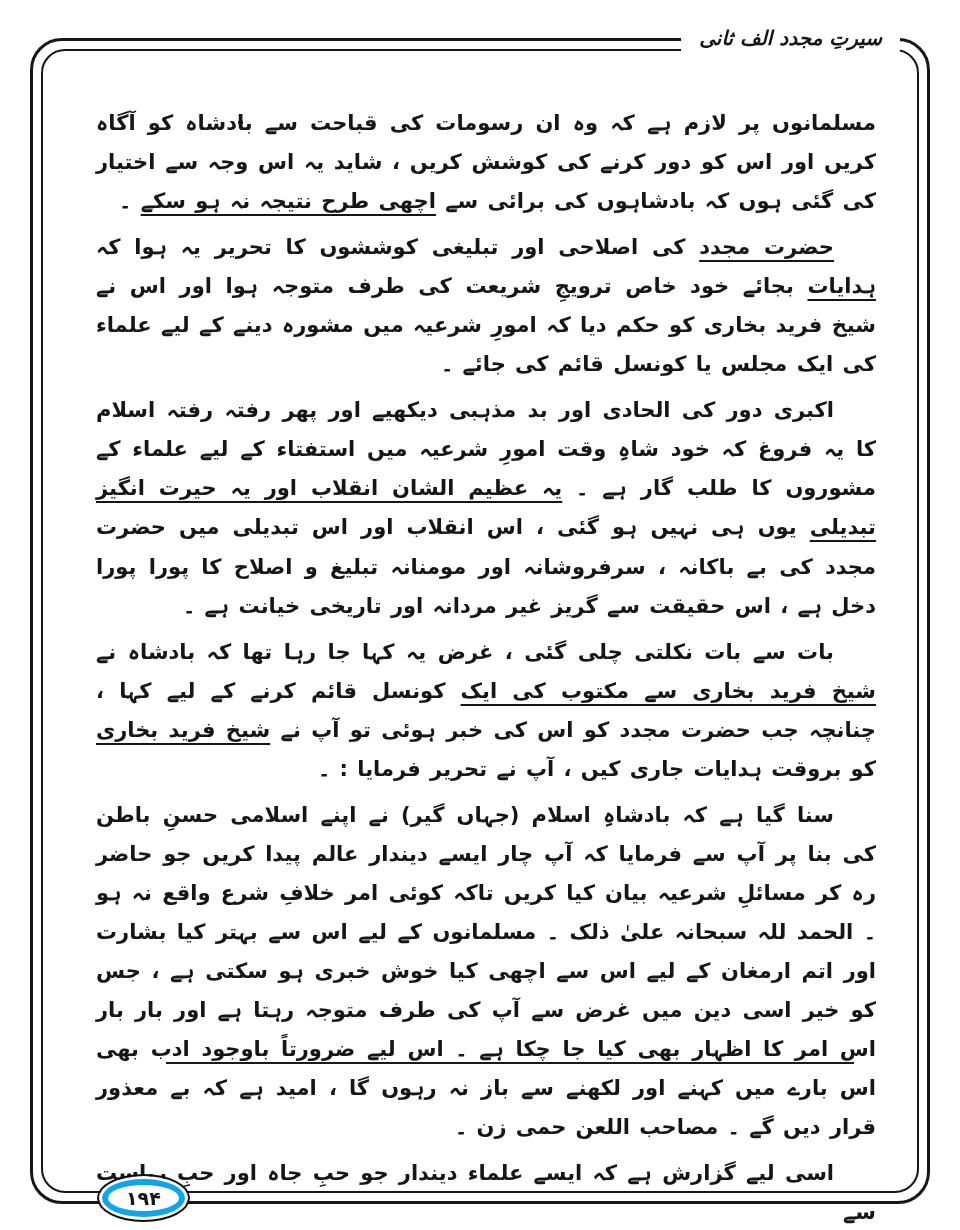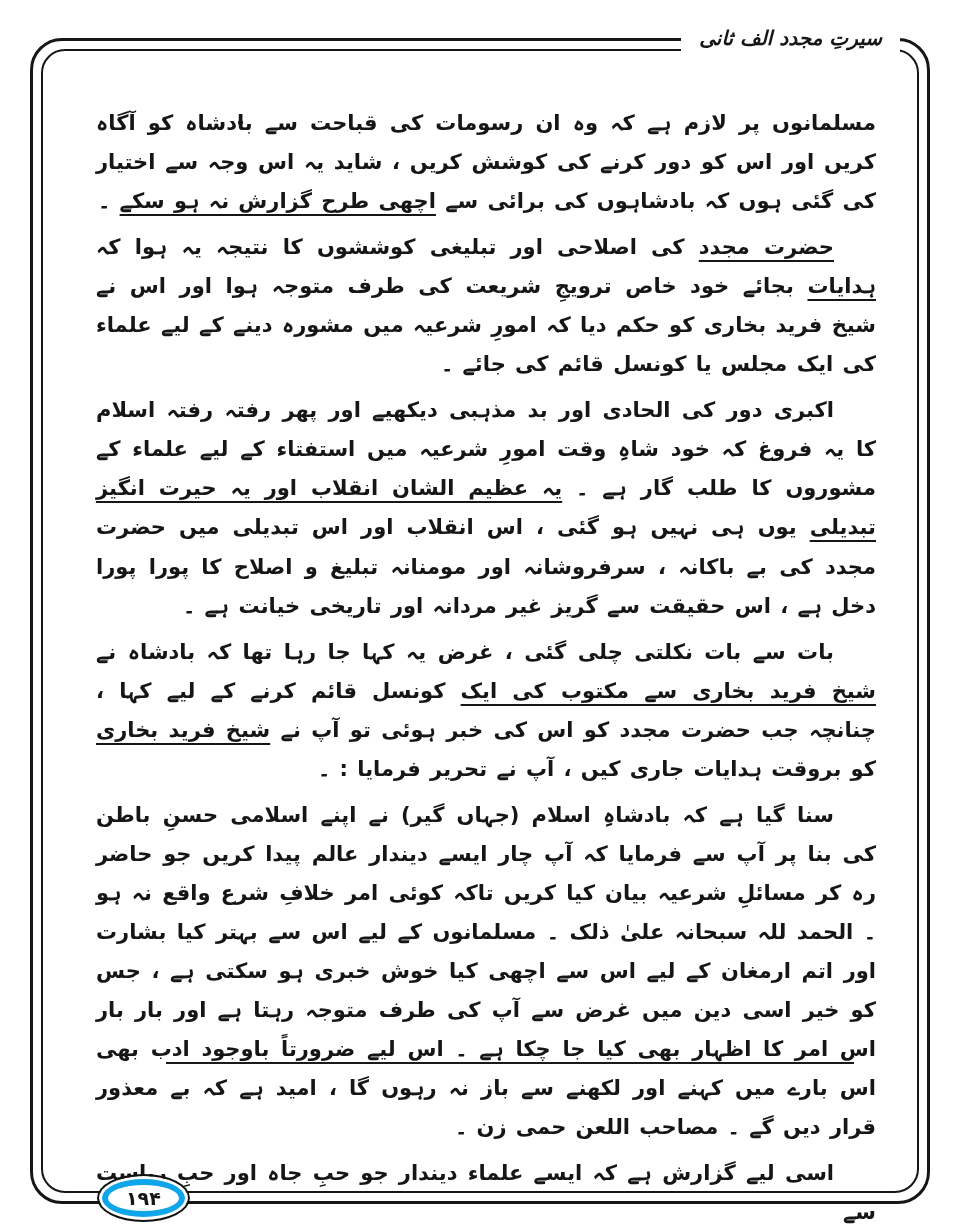--- a/index.html
+++ b/index.html
@@ -105,22 +105,22 @@
 <div class="page">
 
   <div class="frame-outer"></div>
   <div class="frame-inner"></div>
 
   <div class="header-title">سیرتِ مجدد الف ثانی</div>
 
   <div class="dot"></div>
 
   <div class="content" id="paragraphs">
-      <p class="para no-indent"><span>مسلمانوں پر لازم ہے کہ وہ ان رسومات کی قباحت سے بادشاہ کو آگاہ کریں اور اس کو دور کرنے کی کوشش کریں ، شاید یہ اس وجہ سے اختیار کی گئی ہوں کہ بادشاہوں کی برائی سے </span><span class="u">اچھی طرح گزارش نہ ہو سکے</span><span> ۔</span></p>
-      <p class="para"><span class="u">حضرت مجدد</span><span> کی اصلاحی اور تبلیغی کوششوں کا نتیجہ یہ ہوا کہ </span><span class="u">ہدایات</span><span> بجائے خود خاص ترویجِ شریعت کی طرف متوجہ ہوا اور اس نے شیخ فرید بخاری کو حکم دیا کہ امورِ شرعیہ میں مشورہ دینے کے لیے علماء کی ایک مجلس یا کونسل قائم کی جائے ۔</span></p>
+      <p class="para no-indent"><span>مسلمانوں پر لازم ہے کہ وہ ان رسومات کی قباحت سے بادشاہ کو آگاہ کریں اور اس کو دور کرنے کی کوشش کریں ، شاید یہ اس وجہ سے اختیار کی گئی ہوں کہ بادشاہوں کی برائی سے </span><span class="u">اچھی طرح نتیجہ نہ ہو سکے</span><span> ۔</span></p>
+      <p class="para"><span class="u">حضرت مجدد</span><span> کی اصلاحی اور تبلیغی کوششوں کا تحریر یہ ہوا کہ </span><span class="u">ہدایات</span><span> بجائے خود خاص ترویجِ شریعت کی طرف متوجہ ہوا اور اس نے شیخ فرید بخاری کو حکم دیا کہ امورِ شرعیہ میں مشورہ دینے کے لیے علماء کی ایک مجلس یا کونسل قائم کی جائے ۔</span></p>
       <p class="para"><span>اکبری دور کی الحادی اور بد مذہبی دیکھیے اور پھر رفتہ رفتہ اسلام کا یہ فروغ کہ خود شاہِ وقت امورِ شرعیہ میں استفتاء کے لیے علماء کے مشوروں کا طلب گار ہے ۔ </span><span class="u">یہ عظیم الشان انقلاب اور یہ حیرت انگیز تبدیلی</span><span> یوں ہی نہیں ہو گئی ، اس انقلاب اور اس تبدیلی میں حضرت مجدد کی بے باکانہ ، سرفروشانہ اور مومنانہ تبلیغ و اصلاح کا پورا پورا دخل ہے ، اس حقیقت سے گریز غیر مردانہ اور تاریخی خیانت ہے ۔</span></p>
       <p class="para"><span>بات سے بات نکلتی چلی گئی ، غرض یہ کہا جا رہا تھا کہ بادشاہ نے </span><span class="u">شیخ فرید بخاری سے مکتوب کی ایک</span><span> کونسل قائم کرنے کے لیے کہا ، چنانچہ جب حضرت مجدد کو اس کی خبر ہوئی تو آپ نے </span><span class="u">شیخ فرید بخاری</span><span> کو بروقت ہدایات جاری کیں ، آپ نے تحریر فرمایا : ۔</span></p>
       <p class="para"><span>سنا گیا ہے کہ بادشاہِ اسلام (جہاں گیر) نے اپنے اسلامی حسنِ باطن کی بنا پر آپ سے فرمایا کہ آپ چار ایسے دیندار عالم پیدا کریں جو حاضر رہ کر مسائلِ شرعیہ بیان کیا کریں تاکہ کوئی امر خلافِ شرع واقع نہ ہو ۔ الحمد للہ سبحانہ علیٰ ذلک ۔ مسلمانوں کے لیے اس سے بہتر کیا بشارت اور اتم ارمغان کے لیے اس سے اچھی کیا خوش خبری ہو سکتی ہے ، جس کو خیر اسی دین میں غرض سے آپ کی طرف متوجہ رہتا ہے اور بار بار اس امر کا اظہار بھی کیا جا چکا ہے ۔ اس لیے ضرورتاً باوجود ادب بھی اس بارے میں کہنے اور لکھنے سے باز نہ رہوں گا ، امید ہے کہ بے معذور قرار دیں گے ۔ مصاحب اللعن حمی زن ۔</span></p>
       <p class="para"><span>اسی لیے گزارش ہے کہ ایسے علماء دیندار جو حبِ جاہ اور حبِ ریاست سے</span></p>
     </div>
 
   <div class="divider"></div>
 
 
   <div class="page-badge">

